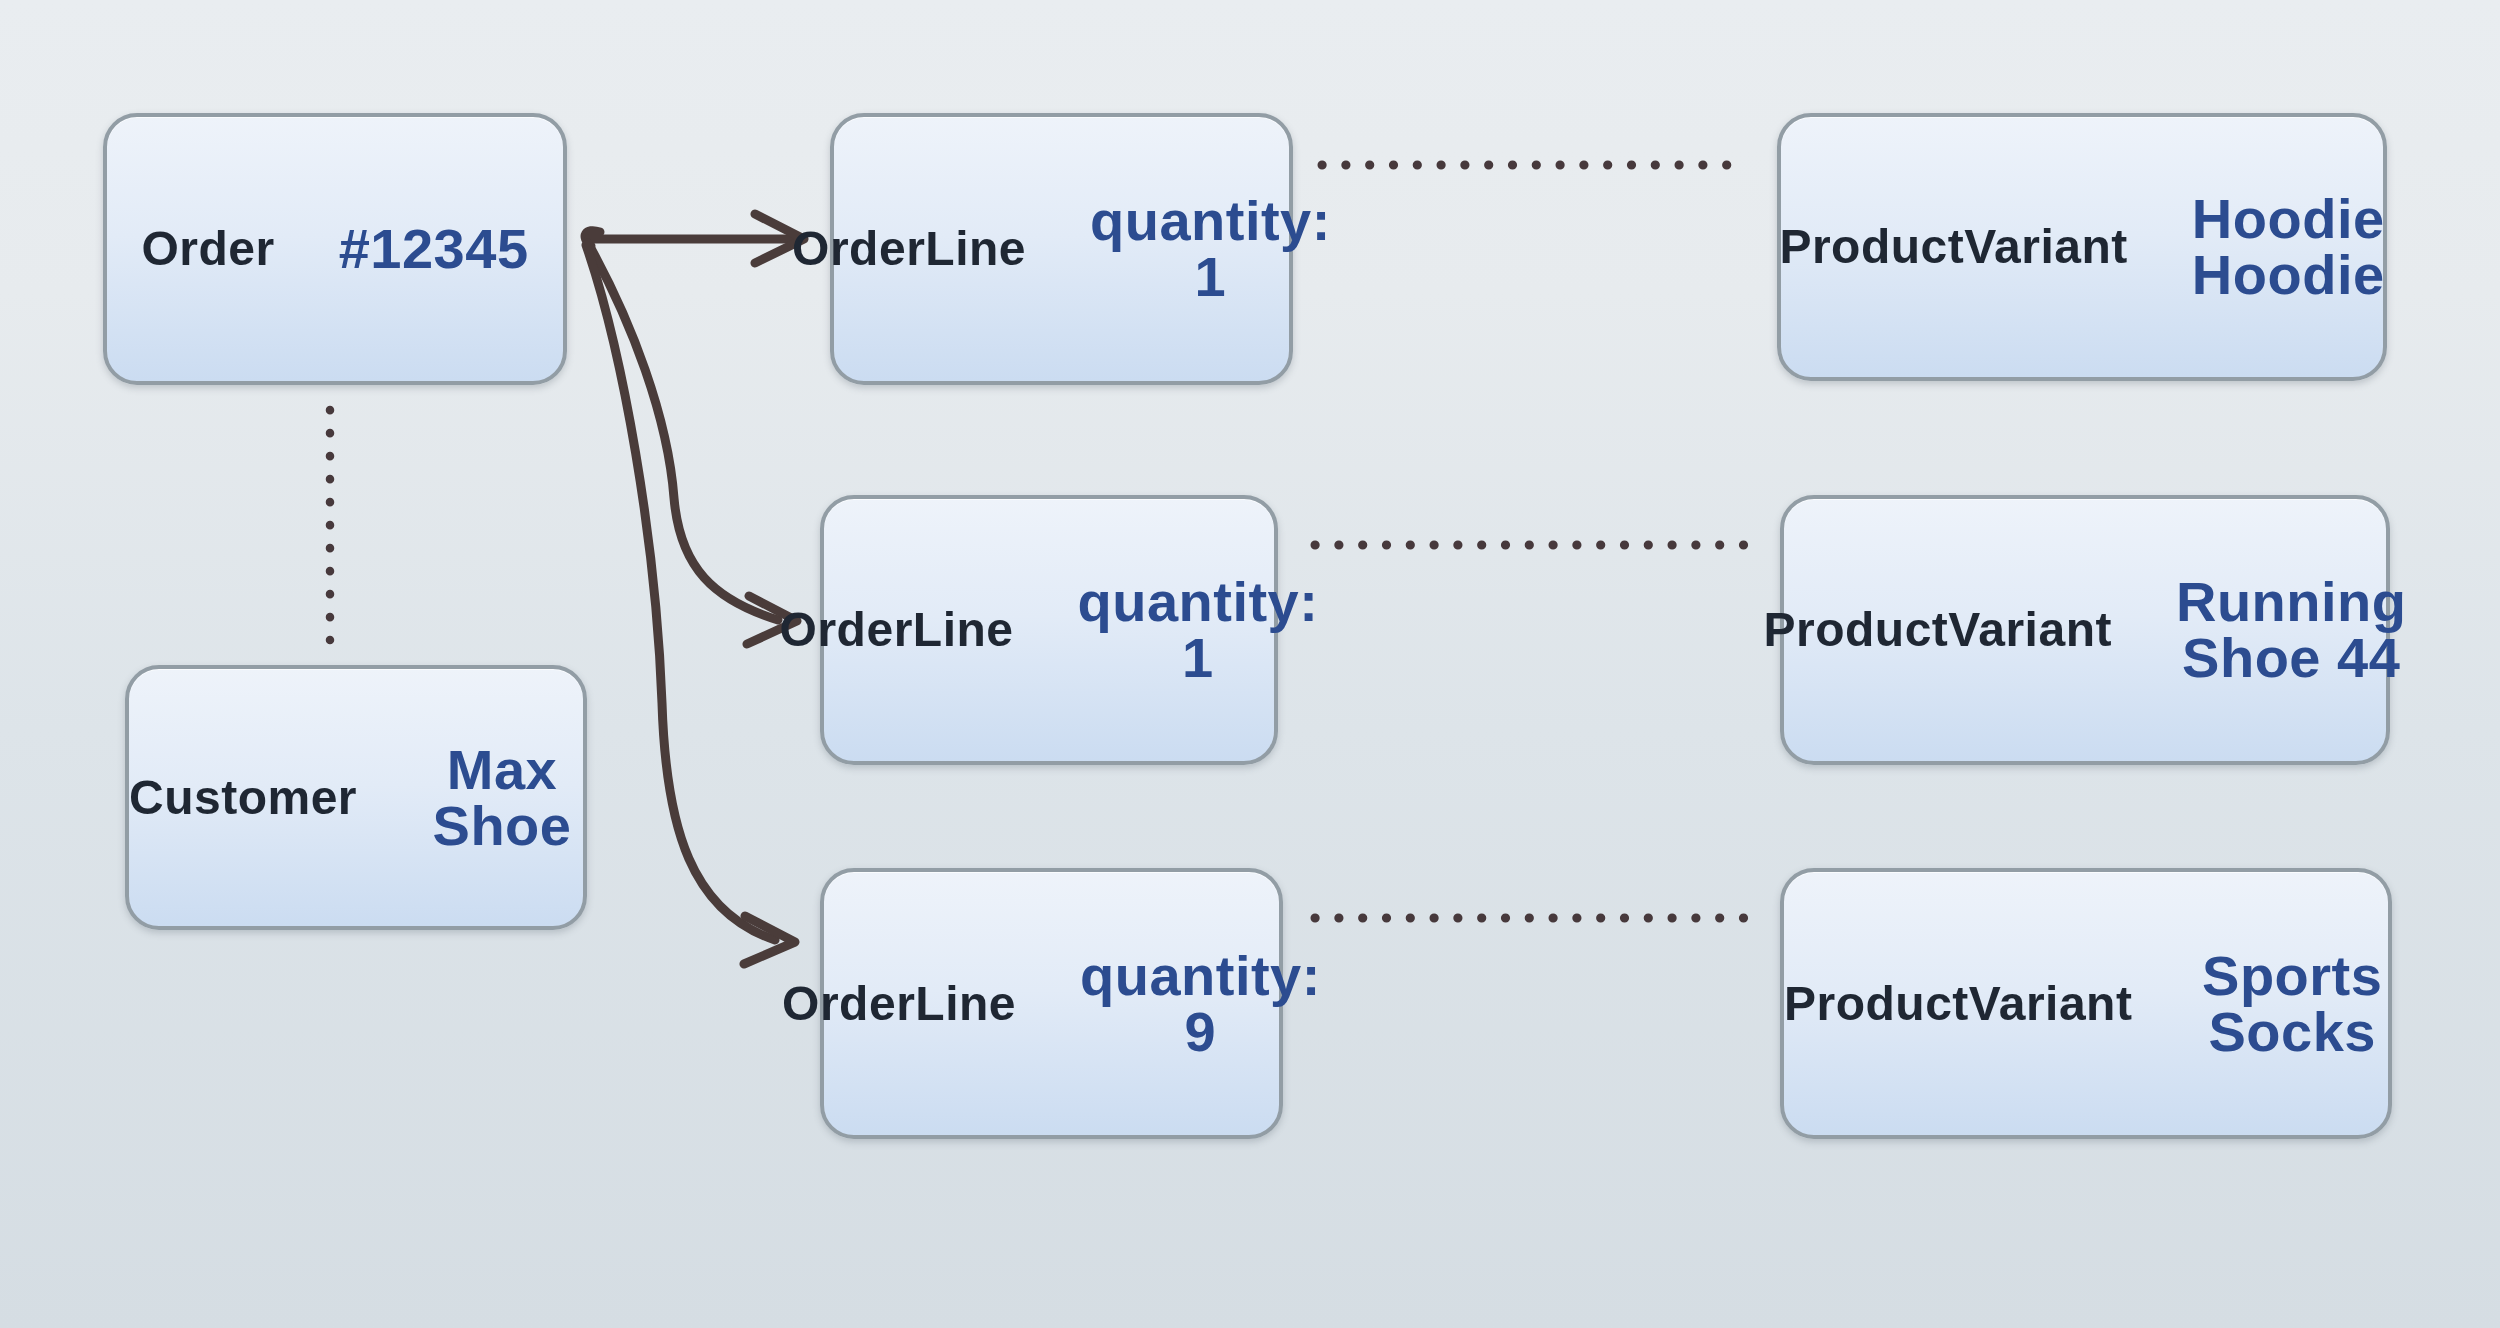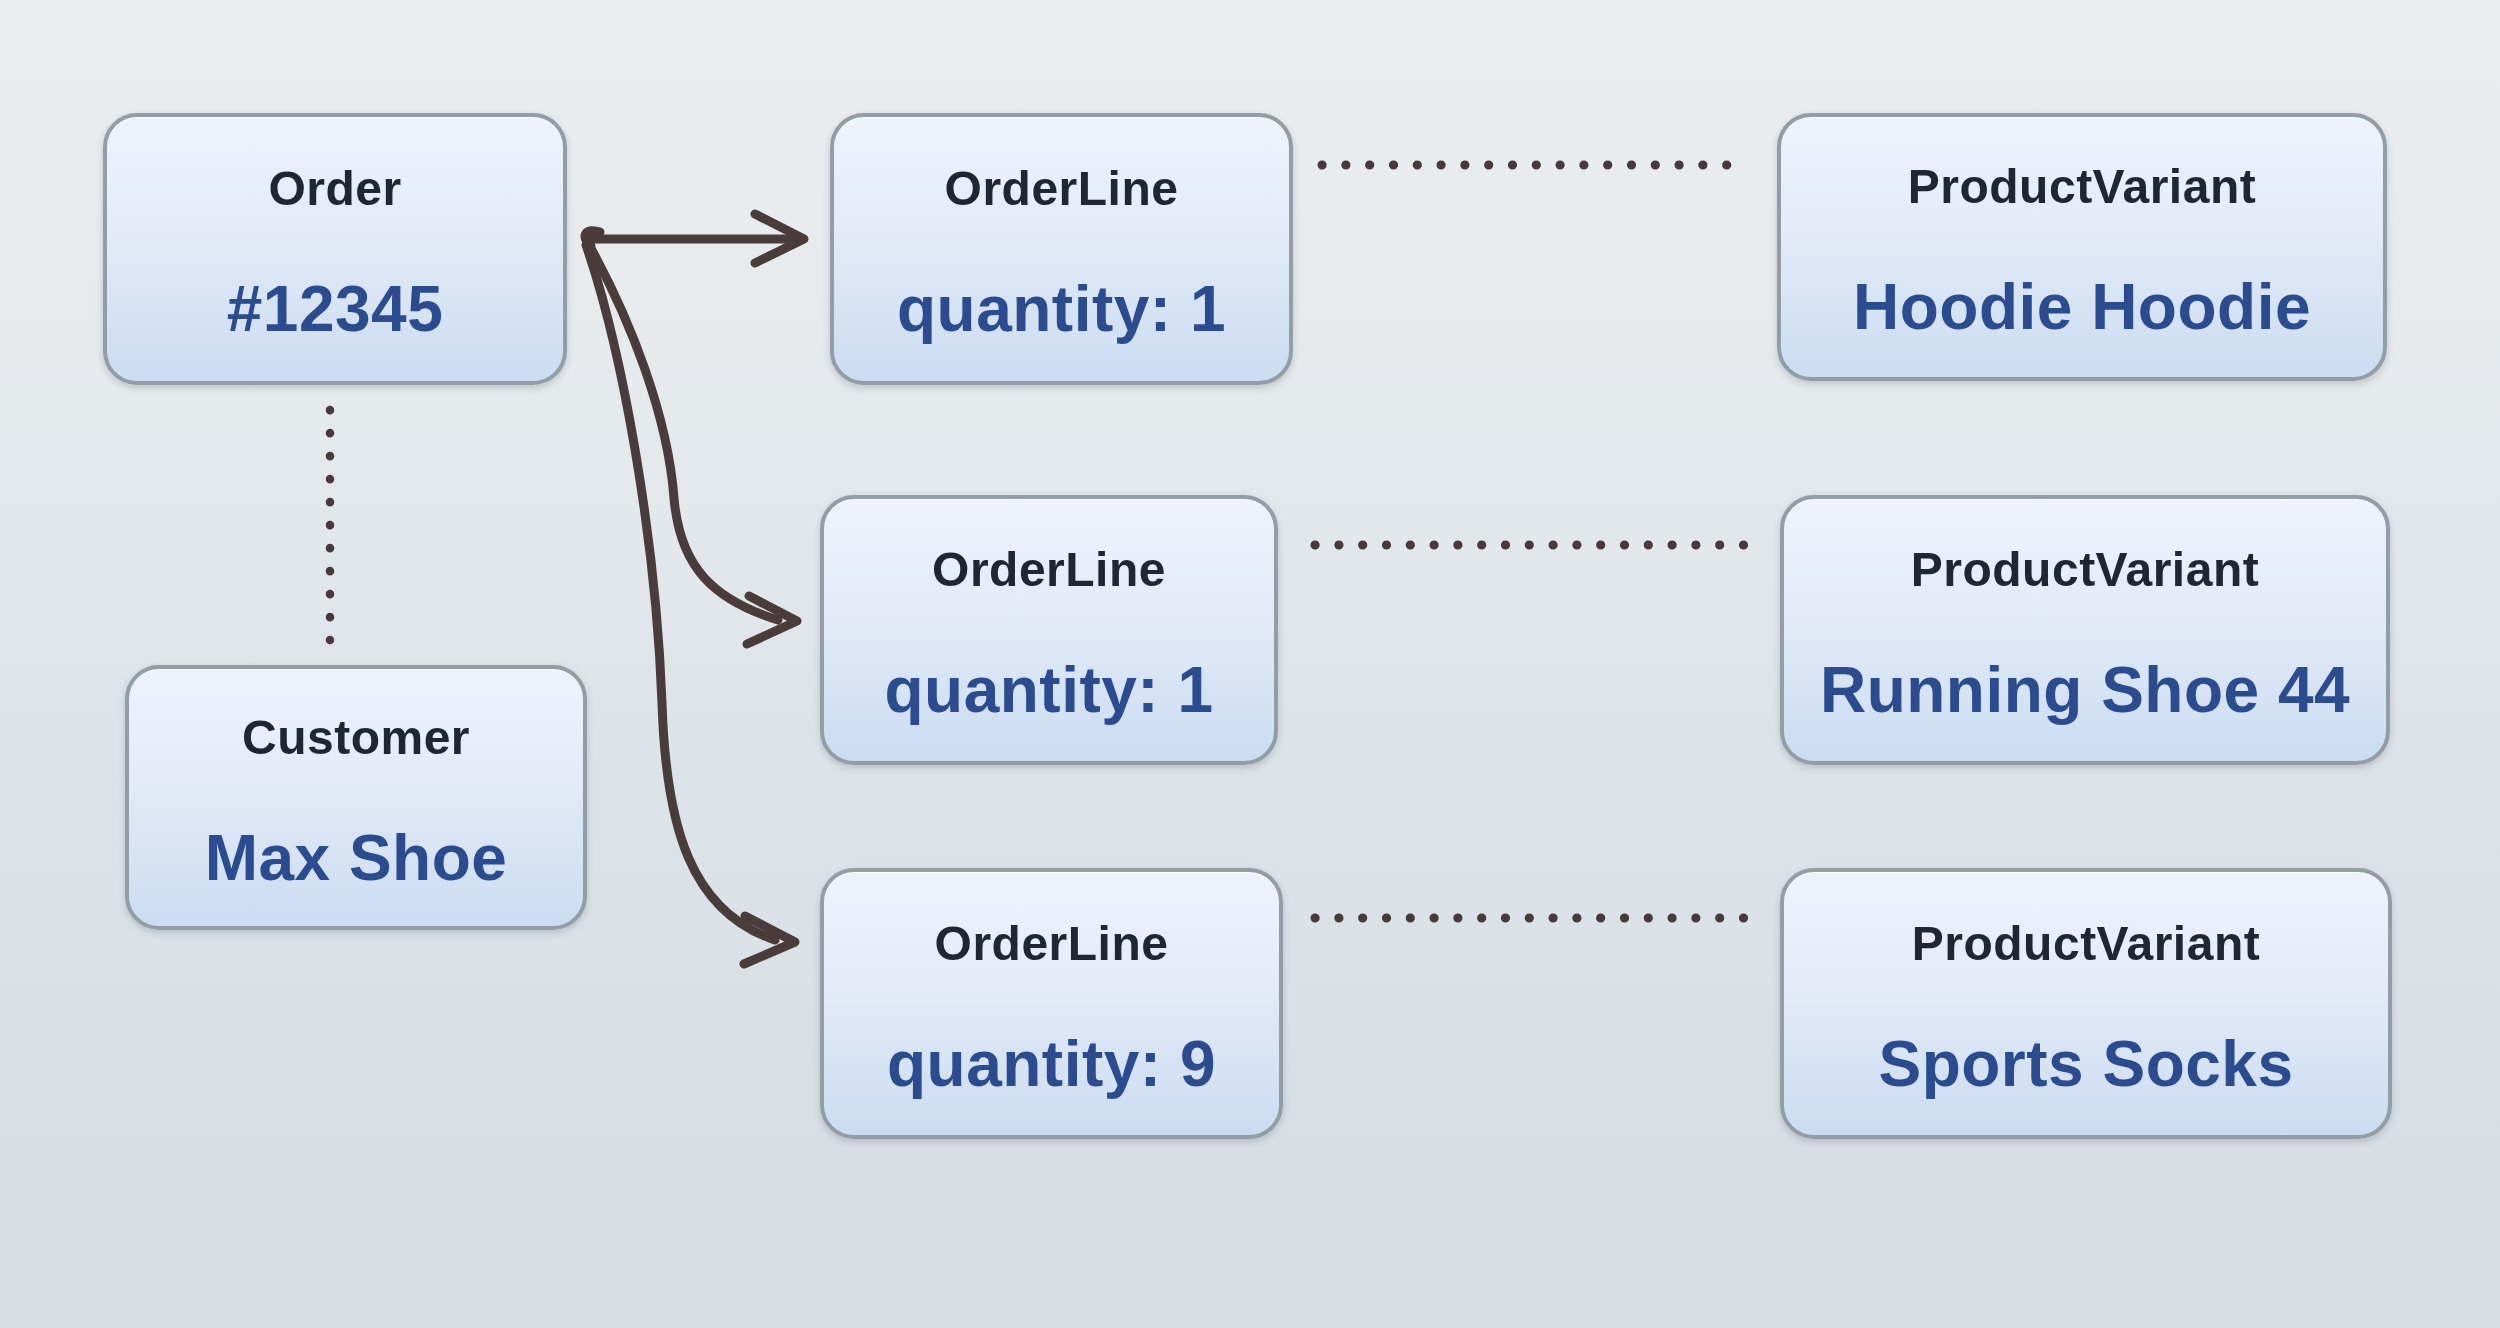--- a/index.html
+++ b/index.html
@@ -19,33 +19,32 @@
     pointer-events: none;
   }
   .node {
     position: absolute;
     box-sizing: border-box;
     border: 4px solid #929da5;
     border-radius: 34px;
     background: linear-gradient(180deg, #eef3fa 0%, #e2ebf7 45%, #cbdcf1 100%);
     box-shadow: 0 3px 7px rgba(90,100,112,0.28), inset 0 1px 0 rgba(255,255,255,0.7);
     display: flex;
-    flex-direction: column;
     align-items: center;
     justify-content: center;
     gap: 64px;
     text-align: center;
   }
   .node-title {
     font-size: 48px; font-weight: 700; line-height: 56px;
     color: #1f2733;
     letter-spacing: 0.5px;
   }
   .node-value {
-    font-size: 64px; font-weight: 700; line-height: 56px;
+    font-size: 56px; font-weight: 700; line-height: 56px;
     color: #2c4c90;
     letter-spacing: 0.5px;
   }
   
   .n-order    { left: 103px;  top: 113px; width: 464px; height: 272px; }
   .n-customer { left: 105px;  top: 665px; width: 462px; height: 265px; margin-left: 20px; }
   .n-ol1      { left: 830px;  top: 113px; width: 463px; height: 272px; }
   .n-ol2      { left: 820px;  top: 495px; width: 458px; height: 270px; }
   .n-ol3      { left: 820px;  top: 868px; width: 463px; height: 271px; }
   .n-pv1      { left: 1777px; top: 113px; width: 610px; height: 268px; }

